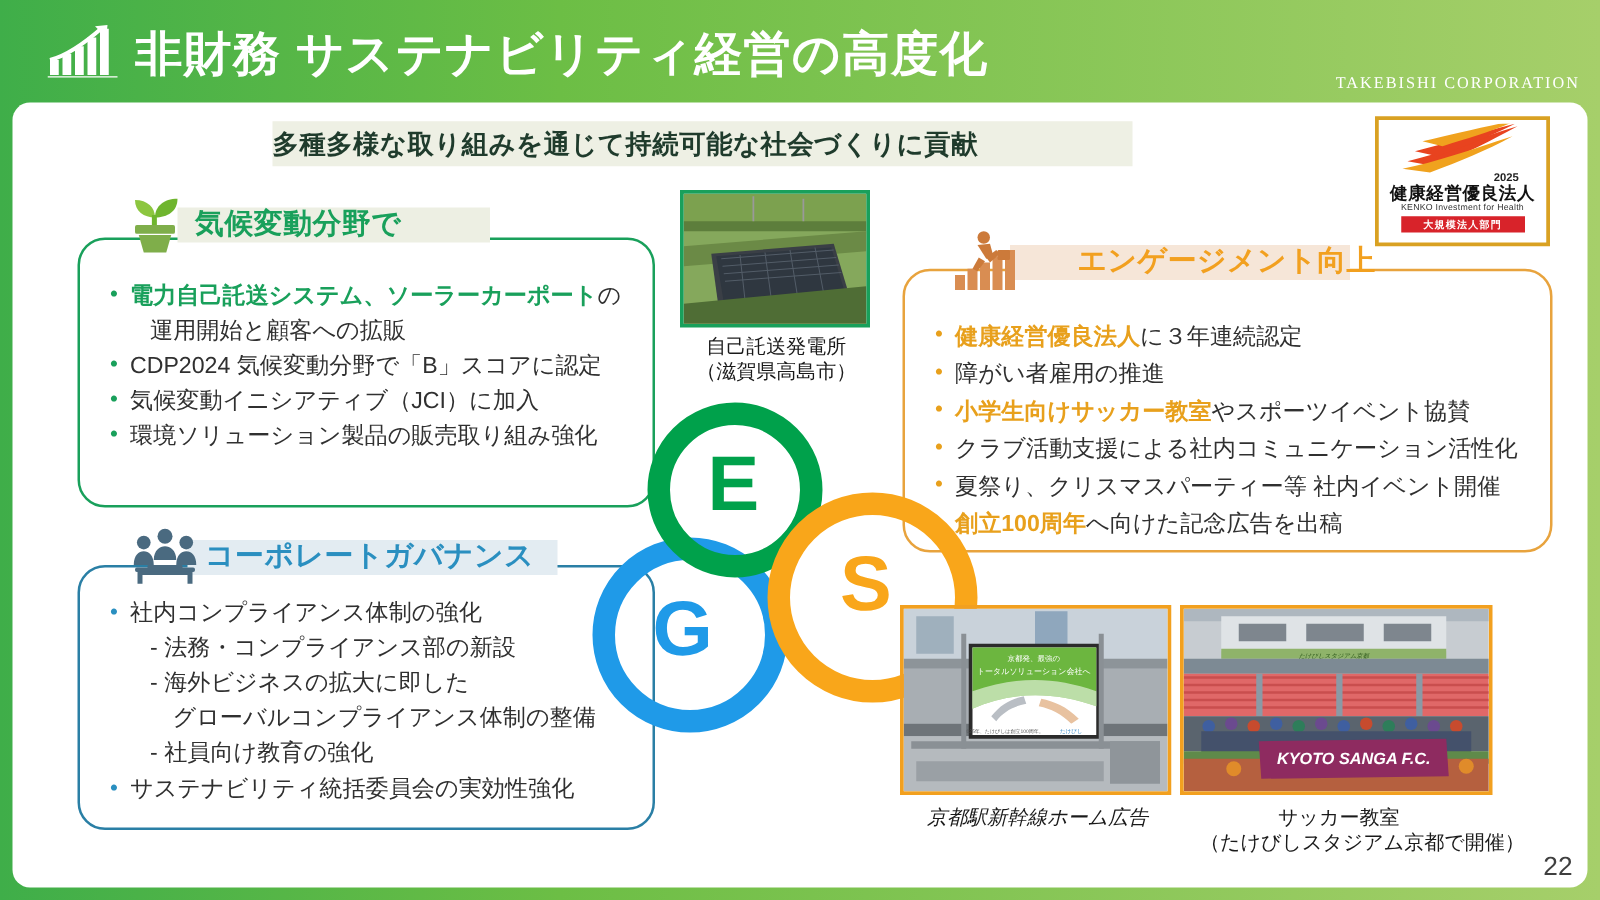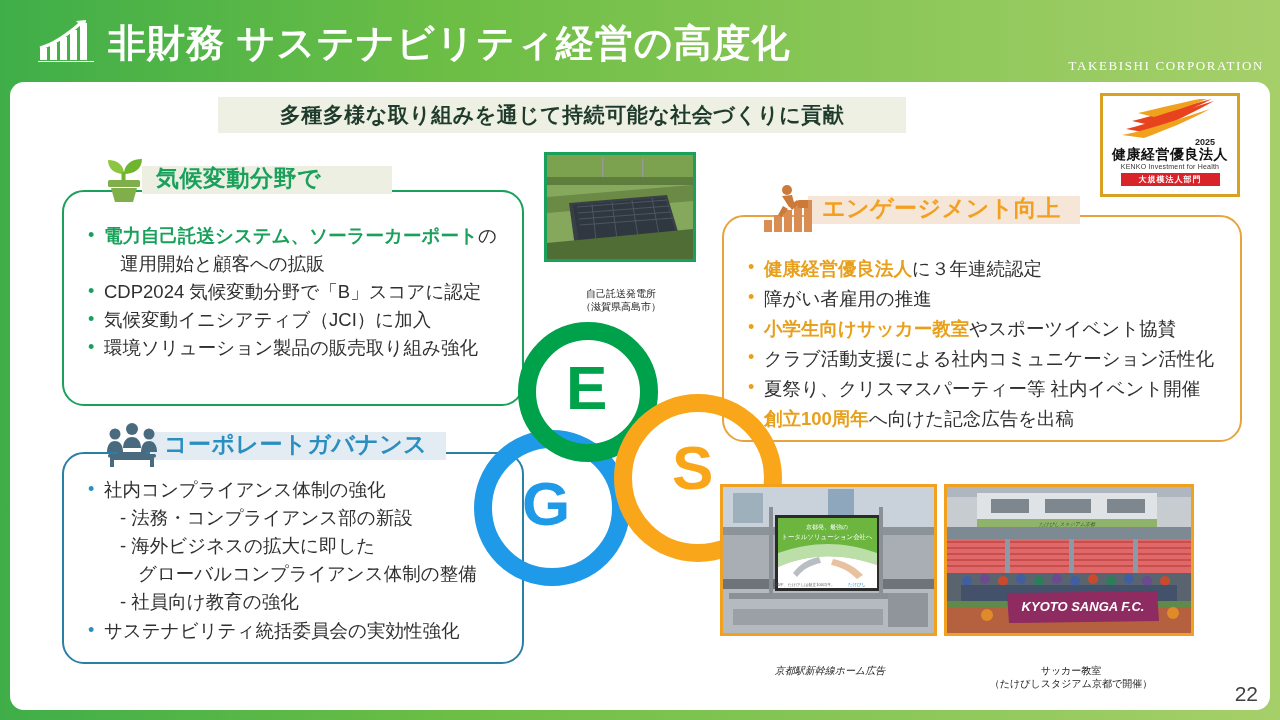--- a/index.html
+++ b/index.html
@@ -36,21 +36,21 @@
     position: absolute; left: 10px; top: 82px;
     width: 1260px; height: 628px;
     background: #ffffff;
     border-radius: 14px;
   }
   
   #banner {
     position: absolute; left: 218px; top: 97px;
     width: 688px; height: 36px;
     background: #eef0e4;
-    display: flex; align-items: center; justify-content: center;
+    display: flex; align-items: center; 
   }
   #banner-text {
     font-size: 21px; font-weight: bold; color: #1f3b2c;
     letter-spacing: 0.5px; white-space: nowrap;
   }
   
   #badge {
     position: absolute; left: 1100px; top: 93px;
     width: 140px; height: 104px;
     background: #ffffff;
@@ -95,21 +95,21 @@
     position: relative; z-index: 2;
     font-size: 23px; font-weight: bold; letter-spacing: 0.5px;
     white-space: nowrap; margin-left: 4px;
   }
   #env-head { left: 96px; top: 152px; }
   #env-head .hl-bg { width: 250px; background: #edefe3; }
   #env-head .sec-label { color: #19a05b; }
   #gov-head { left: 104px; top: 418px; }
   #gov-head .hl-bg { width: 296px; background: #e3ecf2; }
   #gov-head .sec-label { color: #2a8fc0; }
-  #eng-head { left: 762px; top: 182px; }
+  #eng-head { left: 762px; top: 182px; gap: 40px; }
   #eng-head .hl-bg { width: 272px; background: #f6e6d8; }
   #eng-head .sec-label { color: #f2a01f; }
   
   .blist { position: absolute; }
   .brow {
     display: flex; align-items: flex-start;
     font-size: 18.5px; color: #303030; line-height: 1.52;
     white-space: nowrap;
   }
   .bdot {
@@ -140,21 +140,21 @@
   #ring-e { left: 48px; top: 2px;  width: 140px; height: 140px; border: 18px solid #00a14b; }
   #ring-g { left: 4px;  top: 110px; width: 156px; height: 156px; border: 18px solid #1f9ae8; }
   #ring-s { left: 144px; top: 74px; width: 168px; height: 168px; border: 18px solid #f9a61a; }
   #lbl-e { left: 96px; top: 32px; color: #00a14b; }
   #lbl-g { left: 52px; top: 148px; color: #1f9ae8; }
   #lbl-s { left: 202px; top: 112px; color: #f9a61a; }
   
   .photo-frame { position: absolute; }
   .photo-cap {
     position: absolute; text-align: center;
-    font-size: 10px; color: #1a1a1a; line-height: 1.28; white-space: nowrap; margin-top: 20px;
+    font-size: 16px; color: #1a1a1a; line-height: 1.28; white-space: nowrap;
   }
   #photo-solar { left: 544px; top: 152px; width: 152px; height: 110px; border: 3px solid #19a05b; }
   #cap-solar  { left: 530px; top: 268px; width: 182px; }
   #photo-ad   { left: 720px; top: 484px; width: 217px; height: 152px; border: 3px solid #f2a01f; }
   #cap-ad     { left: 700px; top: 645px; width: 260px; font-style: italic; }
   #photo-soccer { left: 944px; top: 484px; width: 250px; height: 152px; border: 3px solid #f2a01f; font-style: italic; }
   #cap-soccer { left: 960px; top: 645px; width: 222px; }
   
   #pagenum {
     position: absolute; right: 22px; bottom: 14px;

